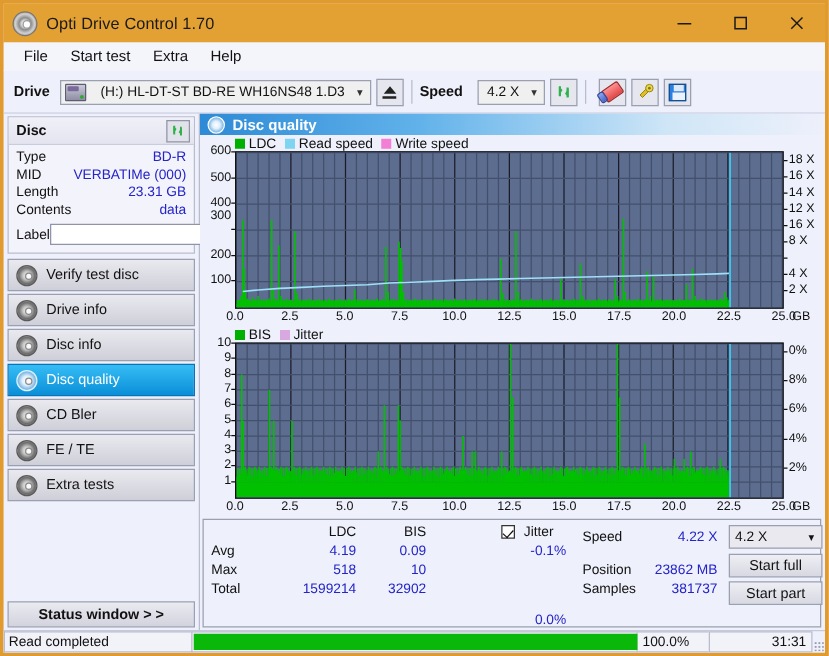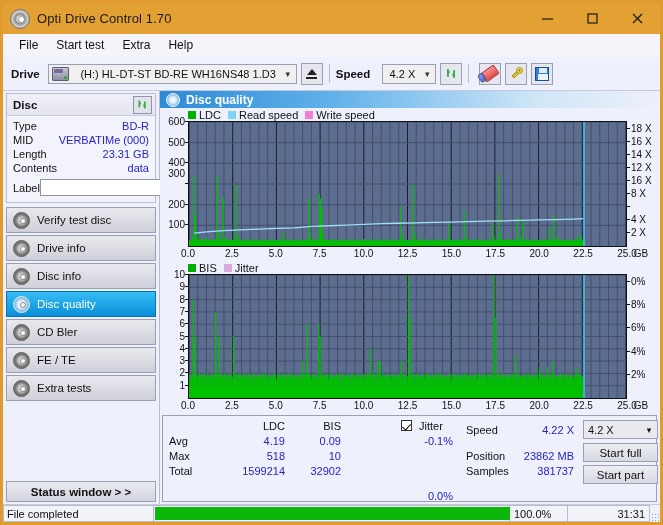--- a/index.html
+++ b/index.html
@@ -2229,21 +2229,21 @@
             <div class="carrow" style="width:16px;text-align:center;font-size:9px;">▾</div>
           </div>
           <div class="st-btn" style="left:420px;top:27px;width:75px;height:19px;">Start full</div>
           <div class="st-btn" style="left:420px;top:49px;width:75px;height:19px;">Start part</div>
         </div>
       </div>
     </div>
   </div>
 
   <div class="statusbar">
-    <div class="sb-cell sb-msg">File completed</div>
+    <div class="sb-cell sb-msg">Read completed</div>
     <div class="sb-cell sb-prog">
       <div class="sb-bar" id="progbar" style="width: 100%;"></div>
     </div>
     <div class="sb-cell sb-pct">100.0%</div>
     <div class="sb-cell sb-time">31:31</div>
     <div class="sb-grip">
         <div class="grip-dots"></div>
       </div>
   </div>
 

